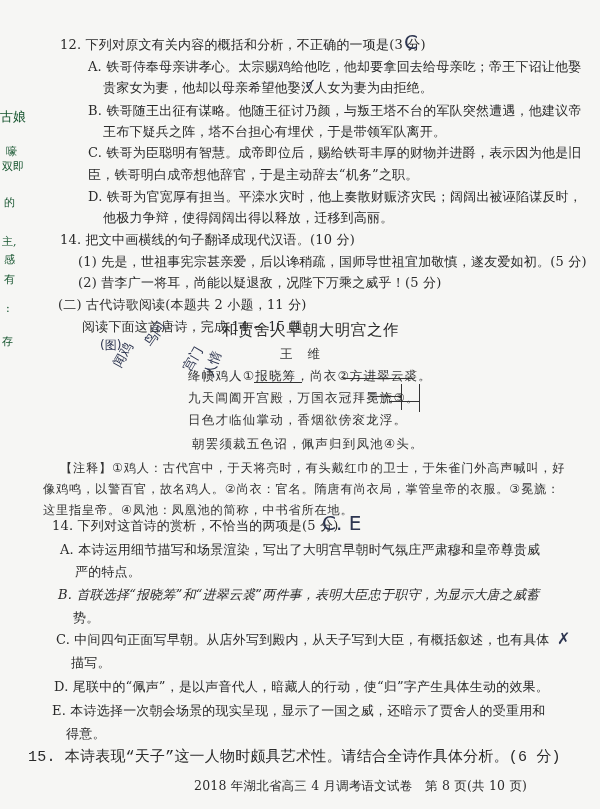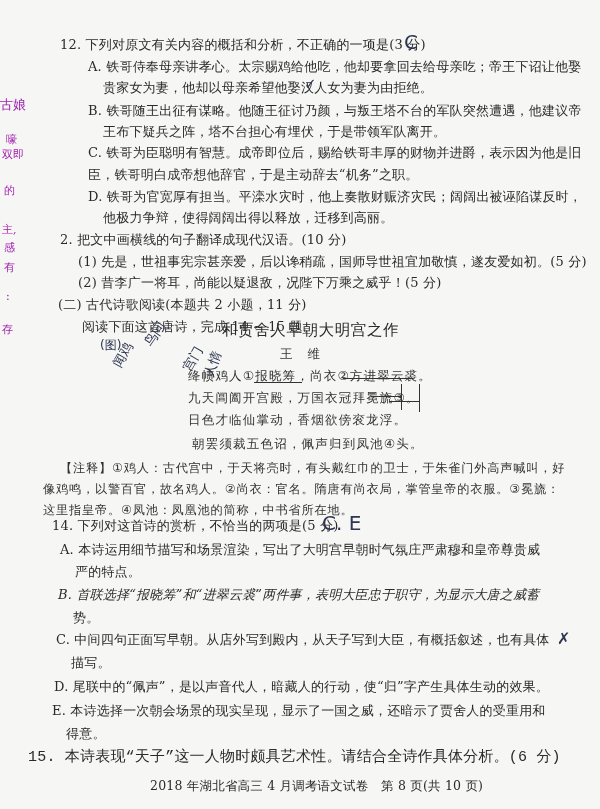--- a/index.html
+++ b/index.html
@@ -6,25 +6,25 @@
   body {
     width: 600px; height: 809px; overflow: hidden; position: relative;
     background: #f6f6f4;
     font-family: "DejaVu Serif", "Liberation Serif", serif;
     color: #2a2a2a;
   }
   .page { position: absolute; inset: 0; }
   .line { position: absolute; white-space: nowrap; font-size: 13px; letter-spacing: 0.2px; }
   .poem { font-family: "DejaVu Sans", sans-serif; font-size: 12.5px; letter-spacing: 1.2px; color: #333; }
   .note { font-family: "DejaVu Sans", sans-serif; font-size: 12.2px; letter-spacing: 0.8px; color: #333; }
-  .margin-char { position: absolute; font-size: 11px; color: #a21caf; }
+  .margin-char { position: absolute; font-size: 11px; color: #14532d; margin-top: 12px; }
   .hand { position: absolute; font-family: "DejaVu Sans", sans-serif; color: #2d3550; }
   .underline { position: absolute; border-bottom: 1.3px solid #333; }
   .vbar { position: absolute; border-left: 1.4px solid #333; }
-  .footer { font-size: 12.5px; }
+  .footer { font-size: 12.5px; margin-left: 44px; }
 </style>
 </head>
 <body>
 
 <div class="page">
 
   <span class="margin-char" style="left:0;top:96px;font-size:13px;">古娘</span>
   <span class="margin-char" style="left:6px;top:132px;">嚎</span>
   <span class="margin-char" style="left:2px;top:147px;">双即</span>
   <span class="margin-char" style="left:4px;top:183px;">的</span>
@@ -43,21 +43,21 @@
 
   <div class="line" style="left:88px;top:102px;">B. 铁哥随王出征有谋略。他随王征讨乃颜，与叛王塔不台的军队突然遭遇，他建议帝</div>
   <div class="line" style="left:103px;top:123px;">王布下疑兵之阵，塔不台担心有埋伏，于是带领军队离开。</div>
 
   <div class="line" style="left:88px;top:144px;">C. 铁哥为臣聪明有智慧。成帝即位后，赐给铁哥丰厚的财物并进爵，表示因为他是旧</div>
   <div class="line" style="left:88px;top:166px;">臣，铁哥明白成帝想他辞官，于是主动辞去“机务”之职。</div>
 
   <div class="line" style="left:88px;top:188px;">D. 铁哥为官宽厚有担当。平滦水灾时，他上奏散财赈济灾民；阔阔出被诬陷谋反时，</div>
   <div class="line" style="left:103px;top:209px;">他极力争辩，使得阔阔出得以释放，迁移到高丽。</div>
 
-  <div class="line" style="left:60px;top:231px;">2. 把文中画横线的句子翻译成现代汉语。(10 分)</div>
+  <div class="line" style="left:60px;top:231px;">14. 把文中画横线的句子翻译成现代汉语。(10 分)</div>
   <div class="line" style="left:78px;top:253px;">(1) 先是，世祖事宪宗甚亲爱，后以谗稍疏，国师导世祖宜加敬慎，遂友爱如初。(5 分)</div>
   <div class="line" style="left:78px;top:274px;">(2) 昔李广一将耳，尚能以疑退敌，况陛下万乘之威乎！(5 分)</div>
 
   <div class="line" style="left:58px;top:296px;">(二) 古代诗歌阅读(本题共 2 小题，11 分)</div>
   <div class="line" style="left:82px;top:318px;">阅读下面这首唐诗，完成 14 ~ 15 题。</div>
 
   <div class="hand" style="left:110px;top:346px;font-size:13px;transform:rotate(-60deg);">闻鸡</div>
   <div class="hand" style="left:142px;top:325px;font-size:13px;transform:rotate(-55deg);">鸟问</div>
   <div class="hand" style="left:180px;top:350px;font-size:13px;transform:rotate(-60deg);">宫门</div>
   <div class="hand" style="left:200px;top:355px;font-size:13px;transform:rotate(-70deg);">人情</div>

